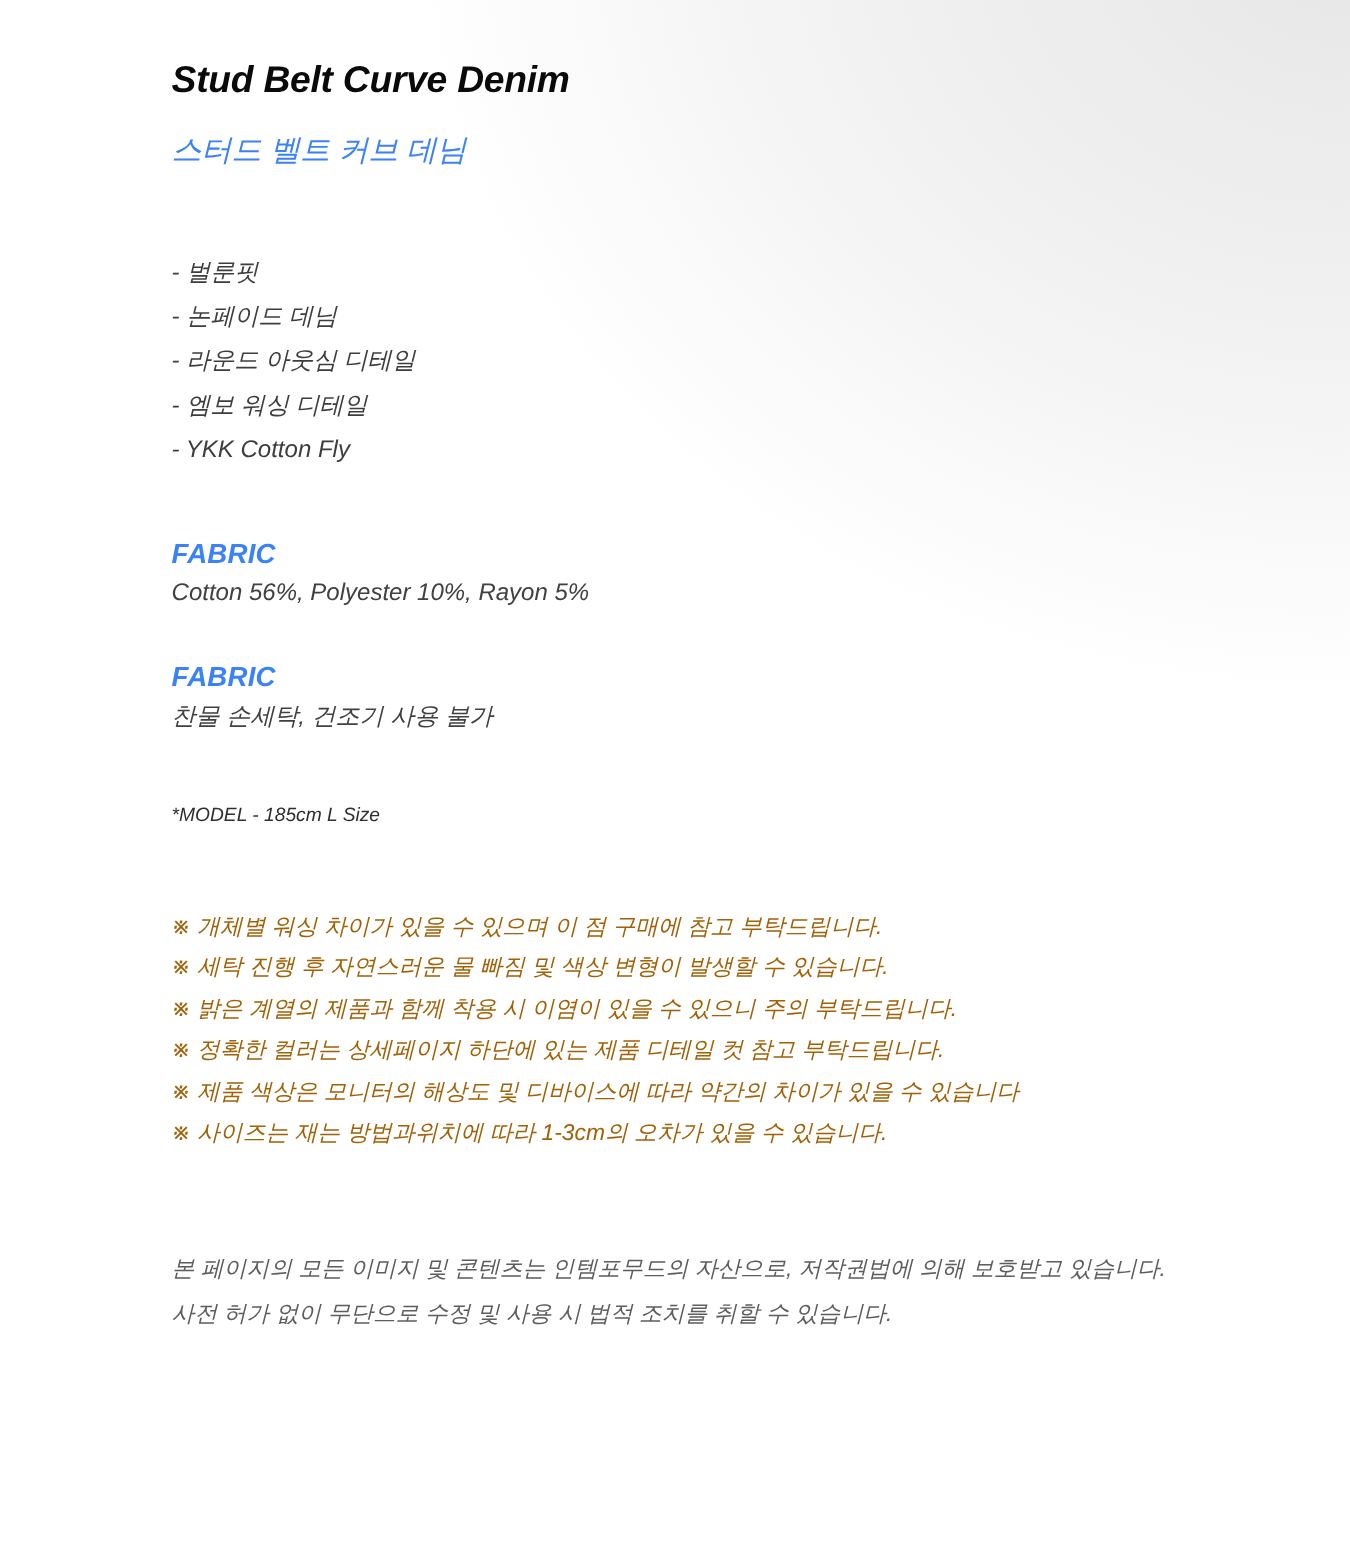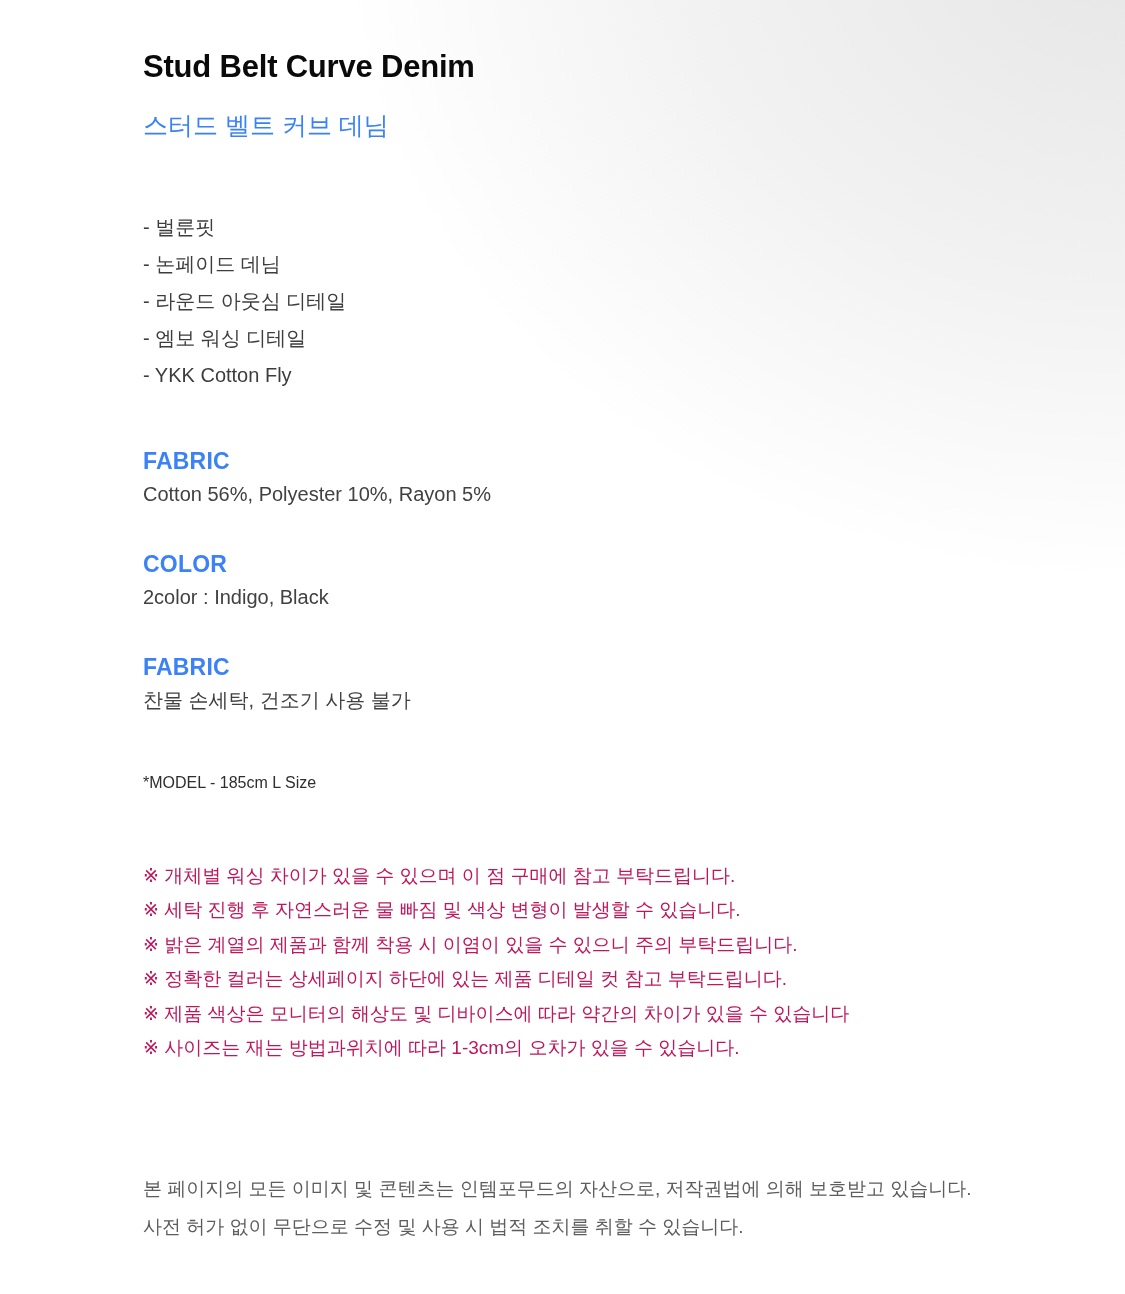--- a/index.html
+++ b/index.html
@@ -1,15 +1,15 @@
 <!DOCTYPE html>
 <html lang="ko"><head>
 <meta charset="utf-8">
 <style>
-  * { margin: 0; padding: 0; box-sizing: border-box; }
+  * { margin: 0; padding: 0; box-sizing: border-box; font-style: italic; }
 
   html, body {
     width: 1125px;
     height: 1294px;
     overflow: hidden;
   }
 
   body {
     font-family: "Liberation Sans", "DejaVu Sans", sans-serif;
     background:
@@ -75,25 +75,25 @@
   }
 
   .notes {
     list-style: none;
     margin-top: 63px;
   }
 
   .notes li {
     font-size: 19px;
     line-height: 34.4px;
-    color: #be185d;
+    color: #a16207;
   }
 
   .copyright {
-    margin-top: 105px;
+    margin-top: 77px;
   }
 
   .copyright p {
     font-size: 19px;
     line-height: 38px;
     color: #5d5d5d;
   }
 </style>
 </head>
 <body>
@@ -110,24 +110,20 @@
     <li>- 라운드 아웃심 디테일</li>
     <li>- 엠보 워싱 디테일</li>
     <li>- YKK Cotton Fly</li>
   </ul>
 
   <section class="spec-section first">
     <h3 class="spec-heading">FABRIC</h3>
     <p class="spec-value">Cotton 56%, Polyester 10%, Rayon 5%</p>
   </section>
 
-  <section class="spec-section">
-    <h3 class="spec-heading">COLOR</h3>
-    <p class="spec-value">2color : Indigo, Black</p>
-  </section>
 
   <section class="spec-section">
     <h3 class="spec-heading">FABRIC</h3>
     <p class="spec-value">찬물 손세탁, 건조기 사용 불가</p>
   </section>
 
   <p class="model-info">*MODEL - 185cm L Size</p>
 
   <ul class="notes">
     <li>※ 개체별 워싱 차이가 있을 수 있으며 이 점 구매에 참고 부탁드립니다.</li>

